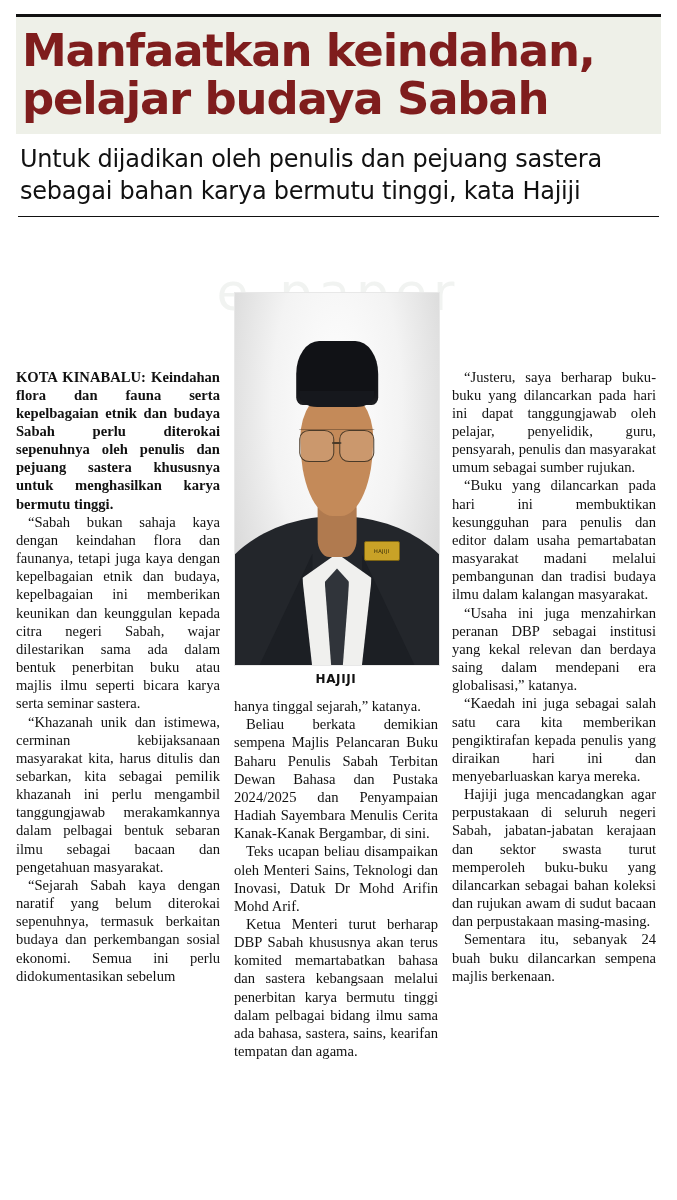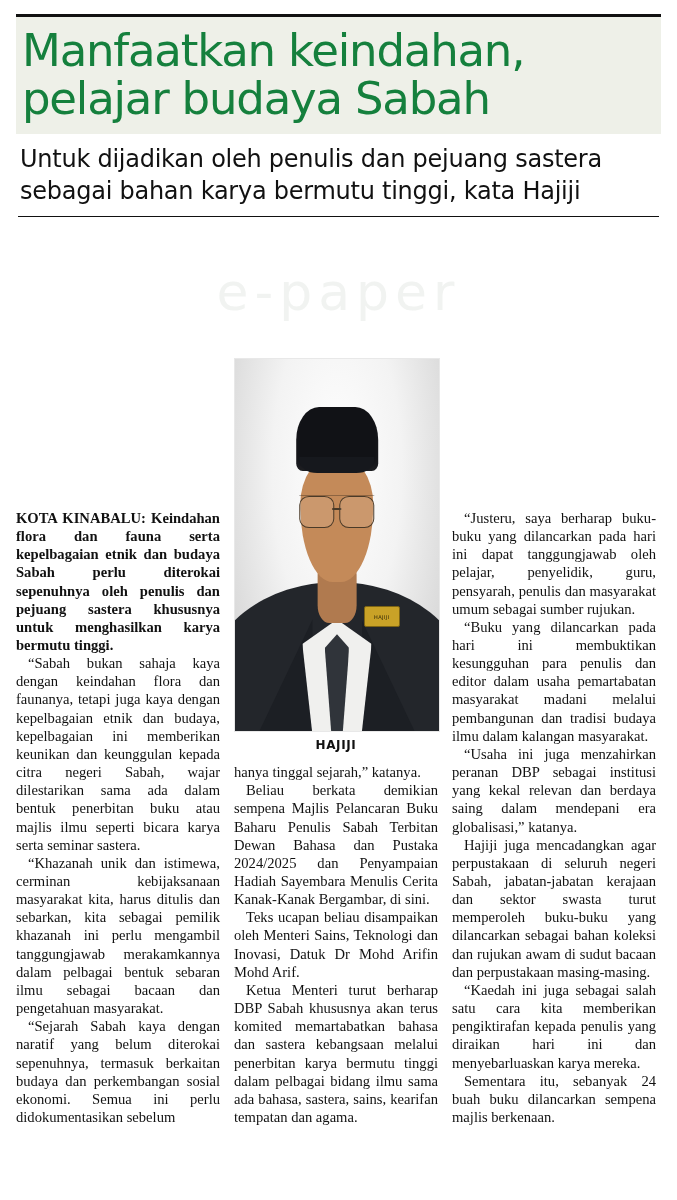--- a/index.html
+++ b/index.html
@@ -25,25 +25,25 @@
 
   
   .headline-block {
     background: #eef0e8;
     border-top: 3px solid #111;
     padding: 10px 6px 12px 6px;
     margin-bottom: 10px;
   }
   .headline {
     font-family: "DejaVu Sans", sans-serif;
-    font-weight: normal;
+    font-weight: bold;
     font-size: 45px;
     line-height: 1.06;
     letter-spacing: -1.2px;
-    color: #15803d;
+    color: #7f1d1d;
     margin: 0;
   }
   .headline .line2 {
     display: block;
   }
 
   .standfirst {
     font-family: "DejaVu Sans", sans-serif;
     font-size: 24px;
     line-height: 1.33;
@@ -54,21 +54,21 @@
   .rule {
     border: 0;
     border-top: 1.5px solid #111;
     margin: 6px 2px 9px 2px;
   }
 
   
   .columns {
     display: flex;
     gap: 14px;
-    align-items: flex-end;
+    align-items: center;
     height: 900px;
   }
   .col {
     width: 204px;
     flex: 0 0 204px;
     position: relative;
   }
   .col p {
     margin: 0;
     font-family: "Liberation Serif", serif;
@@ -319,19 +319,19 @@
       <p class="noindent">hanya tinggal sejarah,” katanya.</p>
       <p>Beliau berkata demikian sempena Majlis Pelancaran Buku Baharu Penulis Sabah Terbitan Dewan Bahasa dan Pustaka 2024/2025 dan Penyampaian Hadiah Sayembara Menulis Cerita Kanak-Kanak Bergambar, di sini.</p>
       <p>Teks ucapan beliau disampaikan oleh Menteri Sains, Teknologi dan Inovasi, Datuk Dr Mohd Arifin Mohd Arif.</p>
       <p>Ketua Menteri turut berharap DBP Sabah khususnya akan terus komited memartabatkan bahasa dan sastera kebangsaan melalui penerbitan karya bermutu tinggi dalam pelbagai bidang ilmu sama ada bahasa, sastera, sains, kearifan tempatan dan agama.</p>
     </div>
 
     <div class="col">
       <p class="noindent" style="text-indent:12px">“Justeru, saya berharap buku-buku yang dilancarkan pada hari ini dapat tanggungjawab oleh pelajar, penyelidik, guru, pensyarah, penulis dan masyarakat umum sebagai sumber rujukan.</p>
       <p>“Buku yang dilancarkan pada hari ini membuktikan kesungguhan para penulis dan editor dalam usaha pemartabatan masyarakat madani melalui pembangunan dan tradisi budaya ilmu dalam kalangan masyarakat.</p>
       <p>“Usaha ini juga menzahirkan peranan DBP sebagai institusi yang kekal relevan dan berdaya saing dalam mendepani era globalisasi,” katanya.</p>
+      <p>“Kaedah ini juga sebagai salah satu cara kita memberikan pengiktirafan kepada penulis yang diraikan hari ini dan menyebarluaskan karya mereka.</p>
       <p>Hajiji juga mencadangkan agar perpustakaan di seluruh negeri Sabah, jabatan-jabatan kerajaan dan sektor swasta turut memperoleh buku-buku yang dilancarkan sebagai bahan koleksi dan rujukan awam di sudut bacaan dan perpustakaan masing-masing.</p>
-      <p>“Kaedah ini juga sebagai salah satu cara kita memberikan pengiktirafan kepada penulis yang diraikan hari ini dan menyebarluaskan karya mereka.</p>
       <p>Sementara itu, sebanyak 24 buah buku dilancarkan sempena majlis berkenaan.</p>
     </div>
 
   </div>
 </div>
 
 </body></html>

